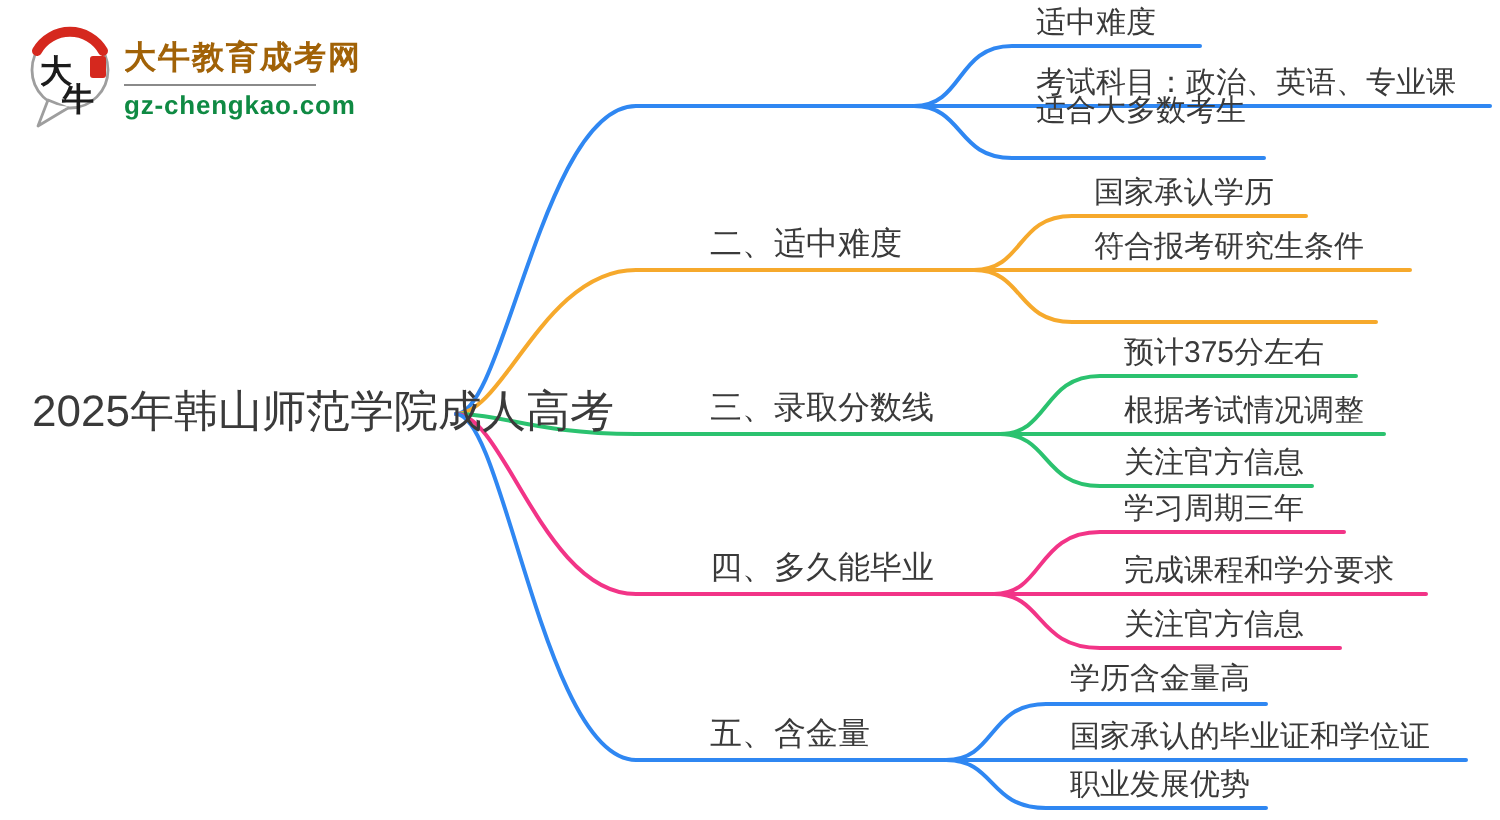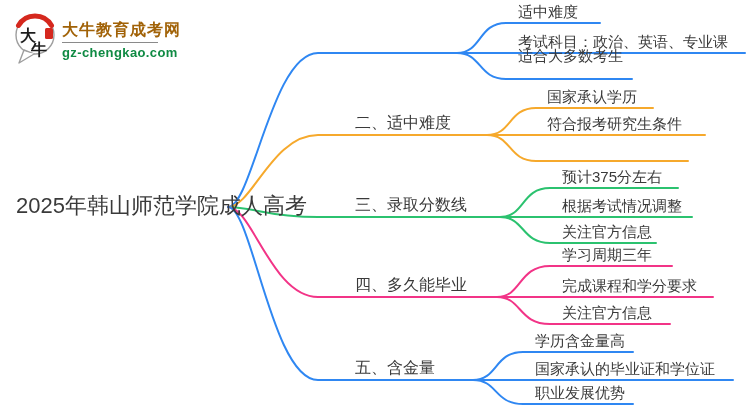--- a/index.html
+++ b/index.html
@@ -103,17 +103,17 @@
   <div class="label child-label" style="left:547px; top:115px;">符合报考研究生条件</div>
 
   <div class="label child-label" style="left:562px; top:168px;">预计375分左右</div>
   <div class="label child-label" style="left:562px; top:197px;">根据考试情况调整</div>
   <div class="label child-label" style="left:562px; top:223px;">关注官方信息</div>
 
   <div class="label child-label" style="left:562px; top:246px;">学习周期三年</div>
   <div class="label child-label" style="left:562px; top:277px;">完成课程和学分要求</div>
   <div class="label child-label" style="left:562px; top:304px;">关注官方信息</div>
 
-  <div class="label child-label" style="left:535px; top:332px;">学历含金量高</div>
+  <div class="label child-label" style="left:535px; top:332px;font-family:Liberation Mono, monospace;">学历含金量高</div>
   <div class="label child-label" style="left:535px; top:360px;">国家承认的毕业证和学位证</div>
   <div class="label child-label" style="left:535px; top:384px;">职业发展优势</div>
 
 </div>
 
 </body></html>

